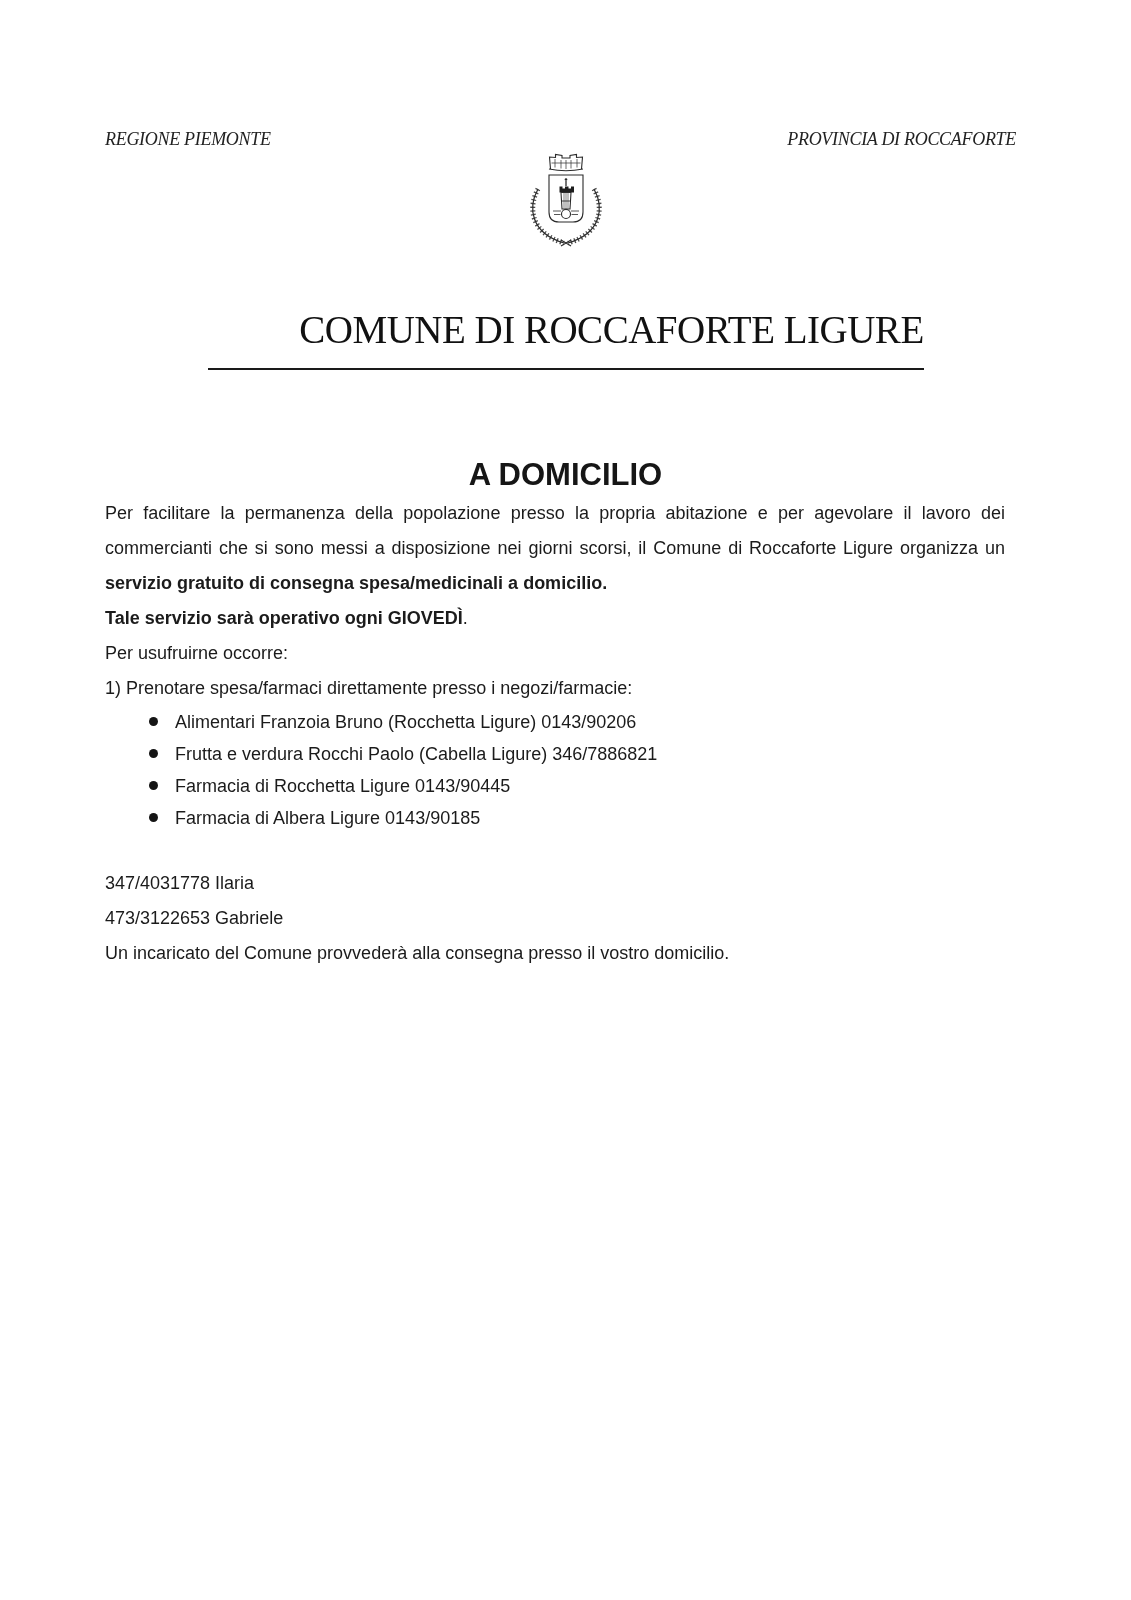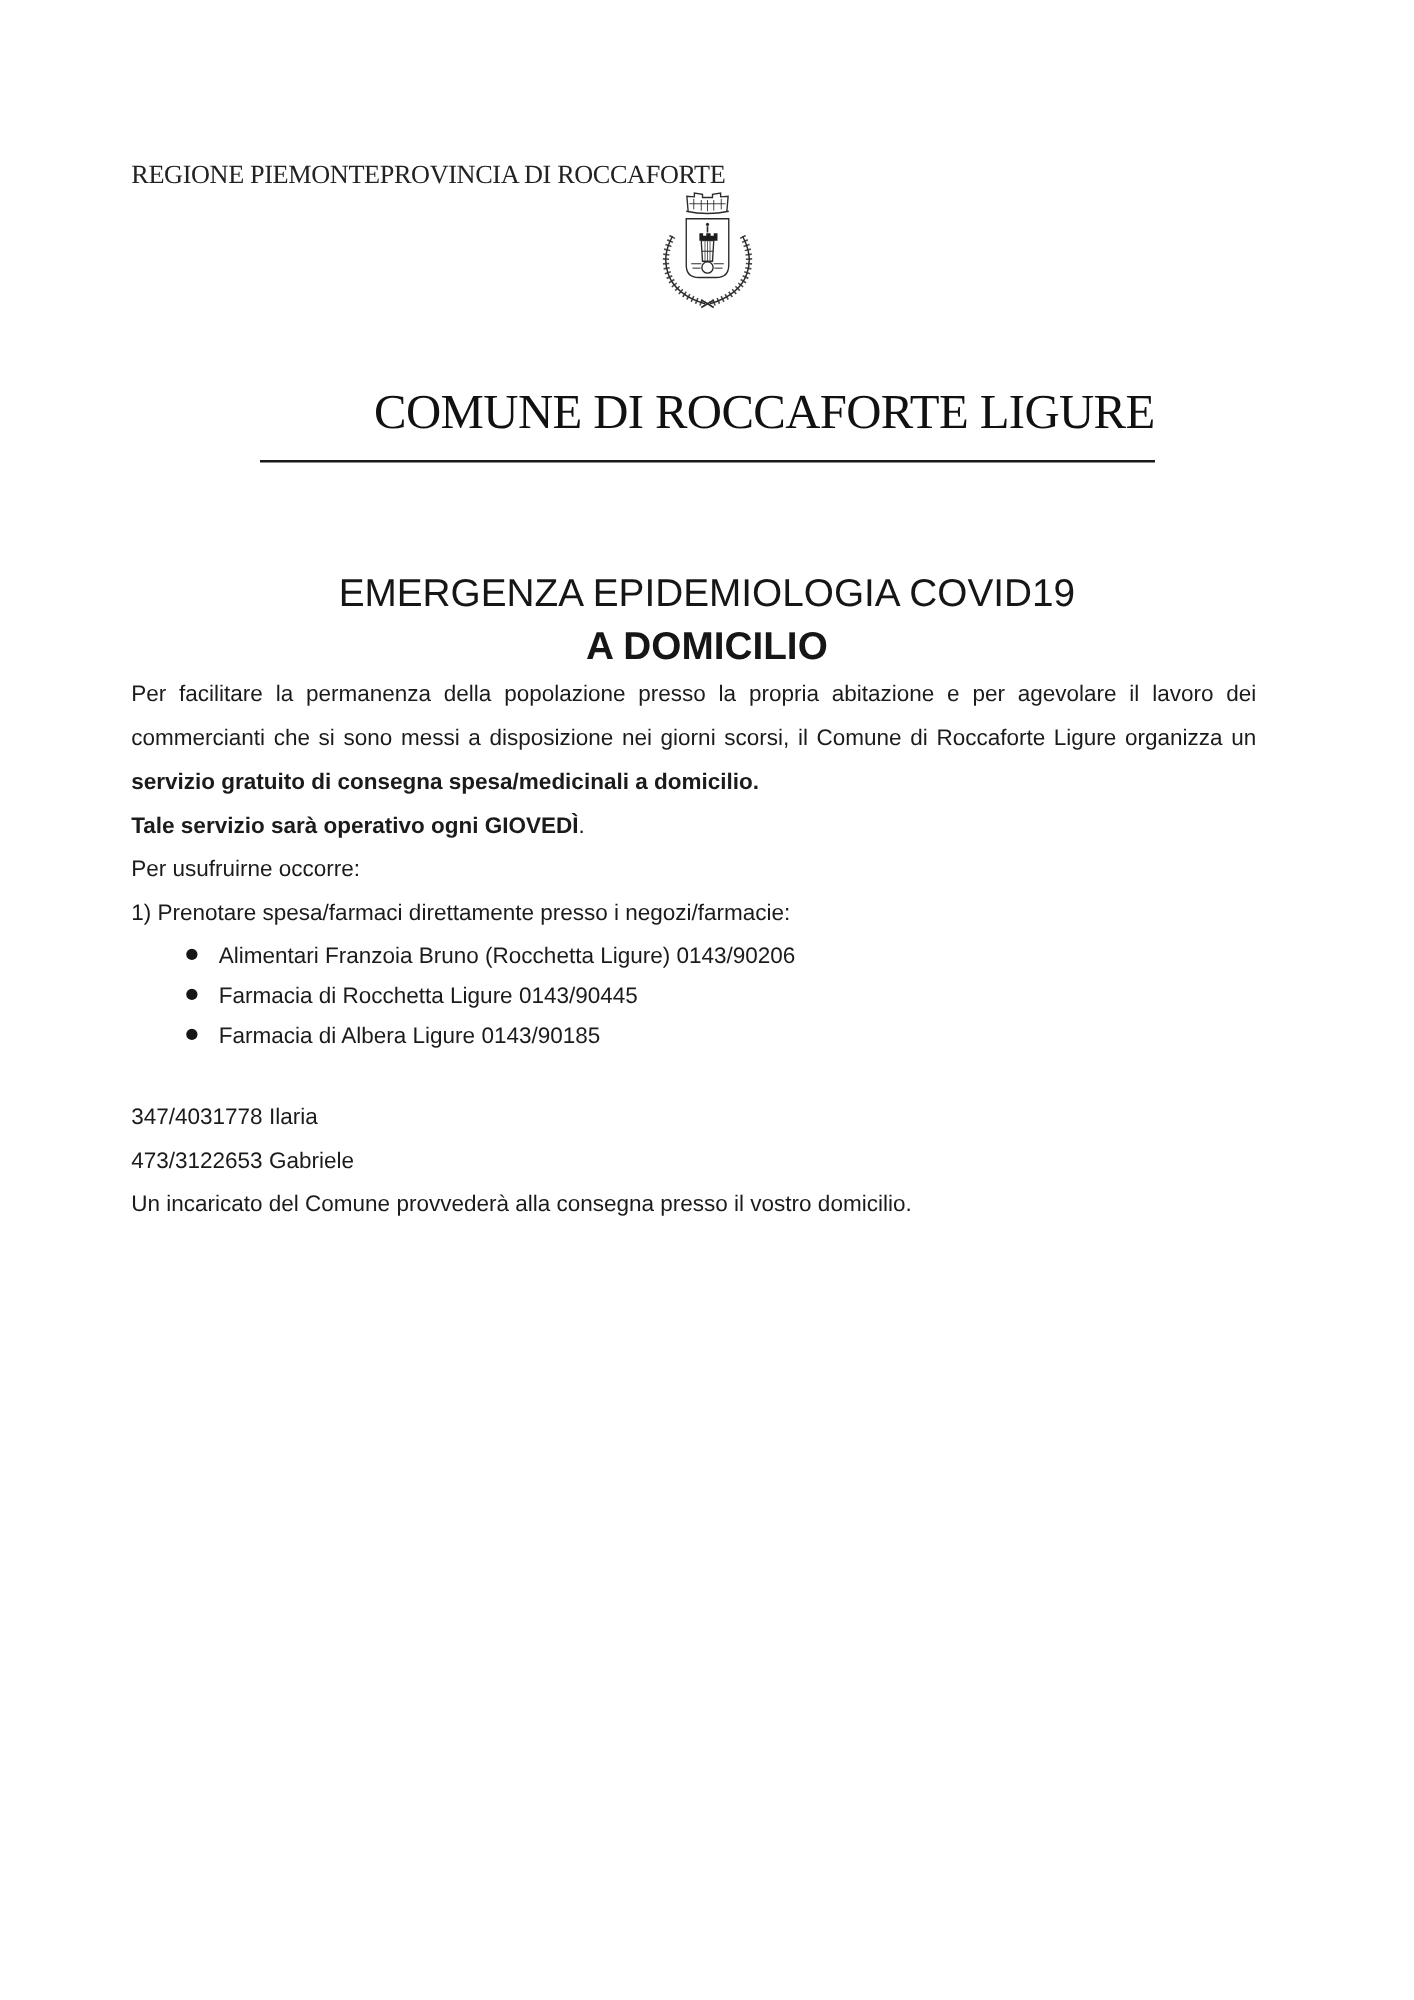--- a/index.html
+++ b/index.html
@@ -11,29 +11,30 @@
   }
   .page {
     position: relative;
     width: 1131px; height: 1600px;
     overflow: hidden;
     background: #ffffff;
   }
   
   .masthead {
     display: flex;
-    justify-content: flex-start;
+    justify-content: space-between;
     align-items: flex-start;
     padding: 0 115px 0 105px;
     margin-top: 128px;
     font-family: "Liberation Serif", serif;
-    font-size: 21px;
+    font-size: 18px;
     line-height: 23px;
     letter-spacing: -0.3px;
     color: #222222;
+    font-style: italic;
   }
   .emblem-wrap { text-align: center; margin-top: 2px; height: 104px; }
   .emblem-wrap svg { display: inline-block; }
 
   .title {
     margin-top: 50px;
     text-align: center;
     font-family: "Liberation Serif", serif;
     font-size: 39px;
     line-height: 45px;
@@ -124,38 +125,41 @@
 
         <path d="M40,87 L50,93 M50,87 L40,93" stroke-width="1.2"></path>
       </svg>
     </span>
   </div>
 
   <div class="title">COMUNE DI ROCCAFORTE LIGURE</div>
   <div class="rule"></div>
 
   <div class="heading">
-    <div class="h-regular">EMERGENZA EPIDEMIOLOGIA COVID19</div>
     <div class="h-bold">A DOMICILIO</div>
   </div>
 
   <div class="content">
 
     <p class="p-intro"><span>Per facilitare la permanenza della popolazione presso la propria abitazione e per agevolare il lavoro dei commercianti che si sono messi a disposizione nei giorni scorsi, il Comune di Roccaforte Ligure organizza un </span><span class="b">servizio gratuito di consegna spesa/medicinali a domicilio.</span></p>
 
     <p class="p-schedule"><span class="b">Tale servizio sarà operativo ogni GIOVEDÌ</span><span>.</span></p>
 
     <p class="p-req">Per usufruirne occorre:</p>
 
     <p class="p-step1">1) Prenotare spesa/farmaci direttamente presso i negozi/farmacie:</p>
 
     <div class="bullet-list">
       <div class="bullet-row">
         <span class="dot"></span>
         <span>Alimentari Franzoia Bruno (Rocchetta Ligure) 0143/90206</span>
+      </div>
+      <div class="bullet-row">
+        <span class="dot"></span>
+        <span>Frutta e verdura Rocchi Paolo (Cabella Ligure) 346/7886821</span>
       </div>
       <div class="bullet-row">
         <span class="dot"></span>
         <span>Farmacia di Rocchetta Ligure 0143/90445</span>
       </div>
       <div class="bullet-row">
         <span class="dot"></span>
         <span>Farmacia di Albera Ligure 0143/90185</span>
       </div>
     </div>

